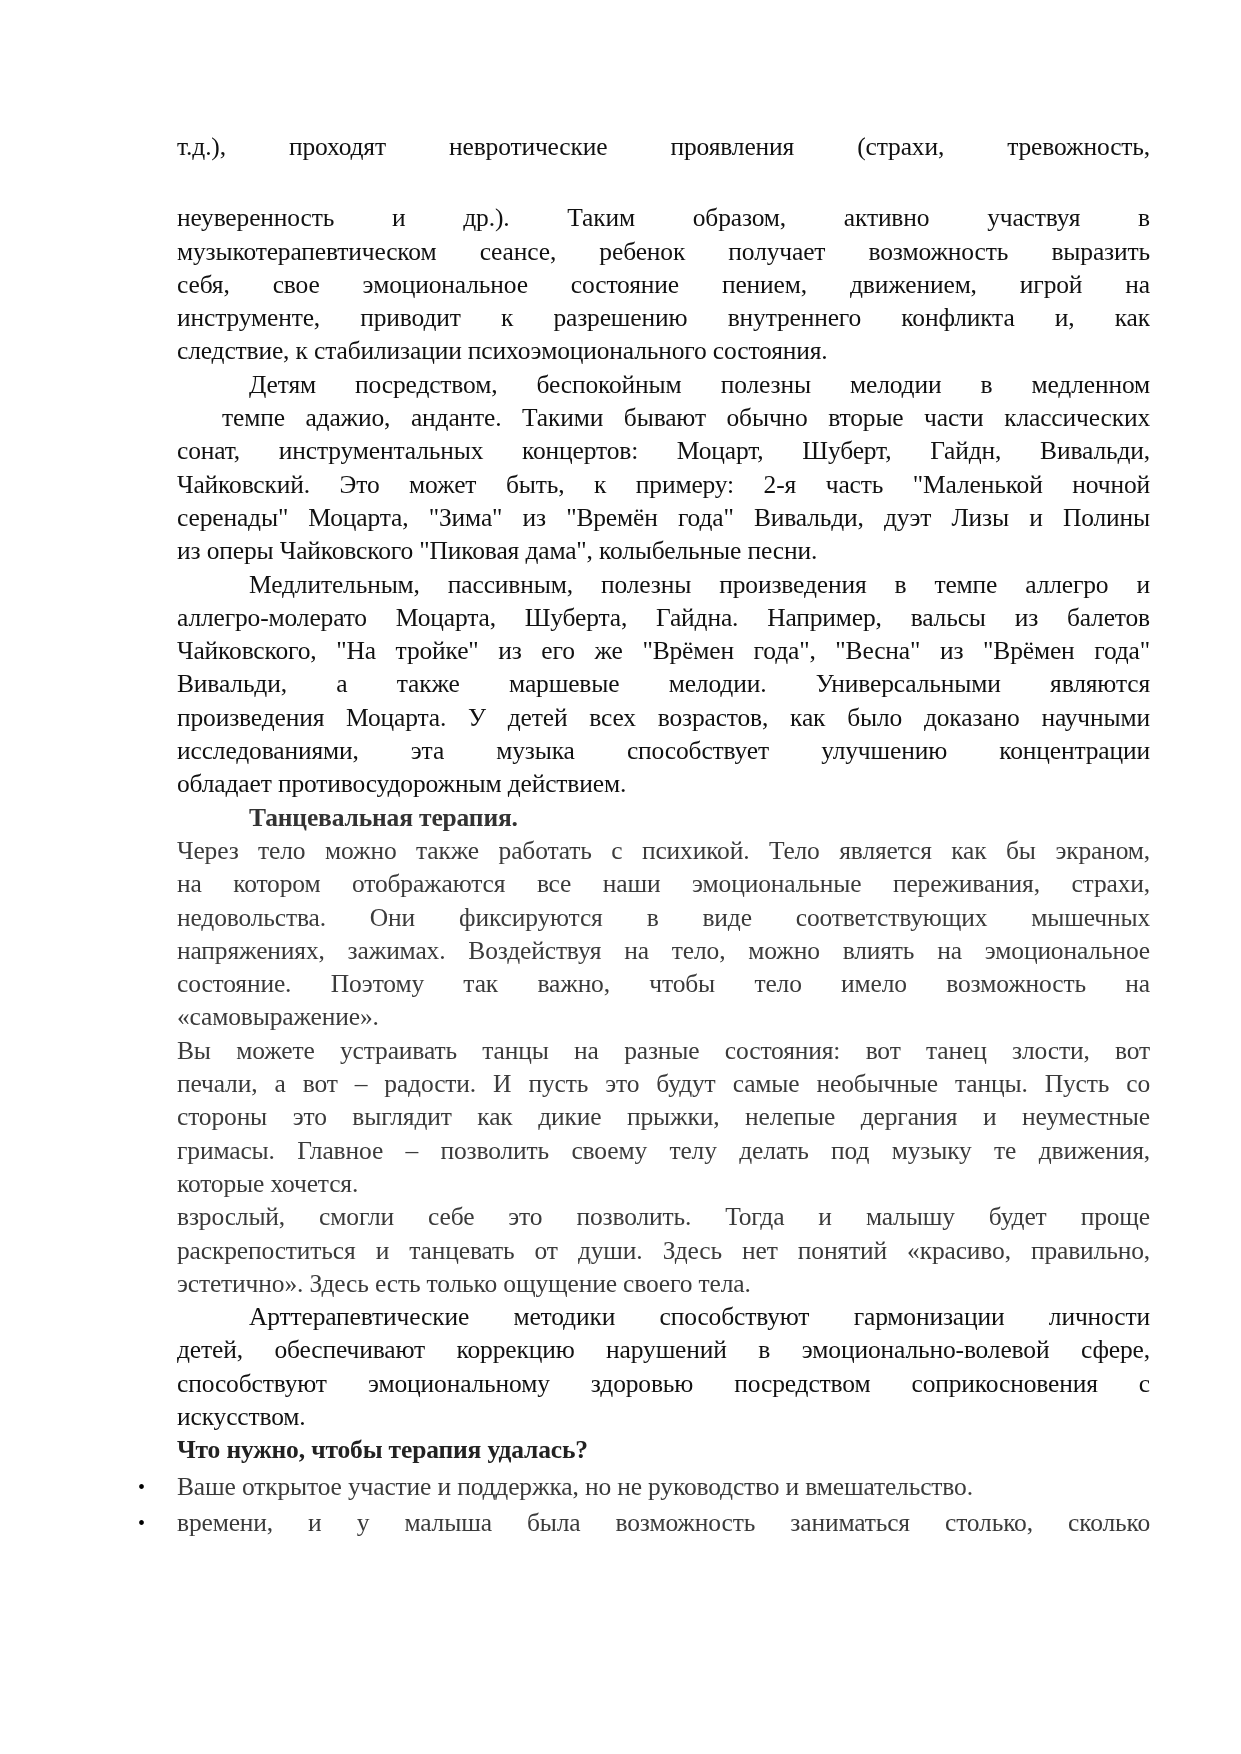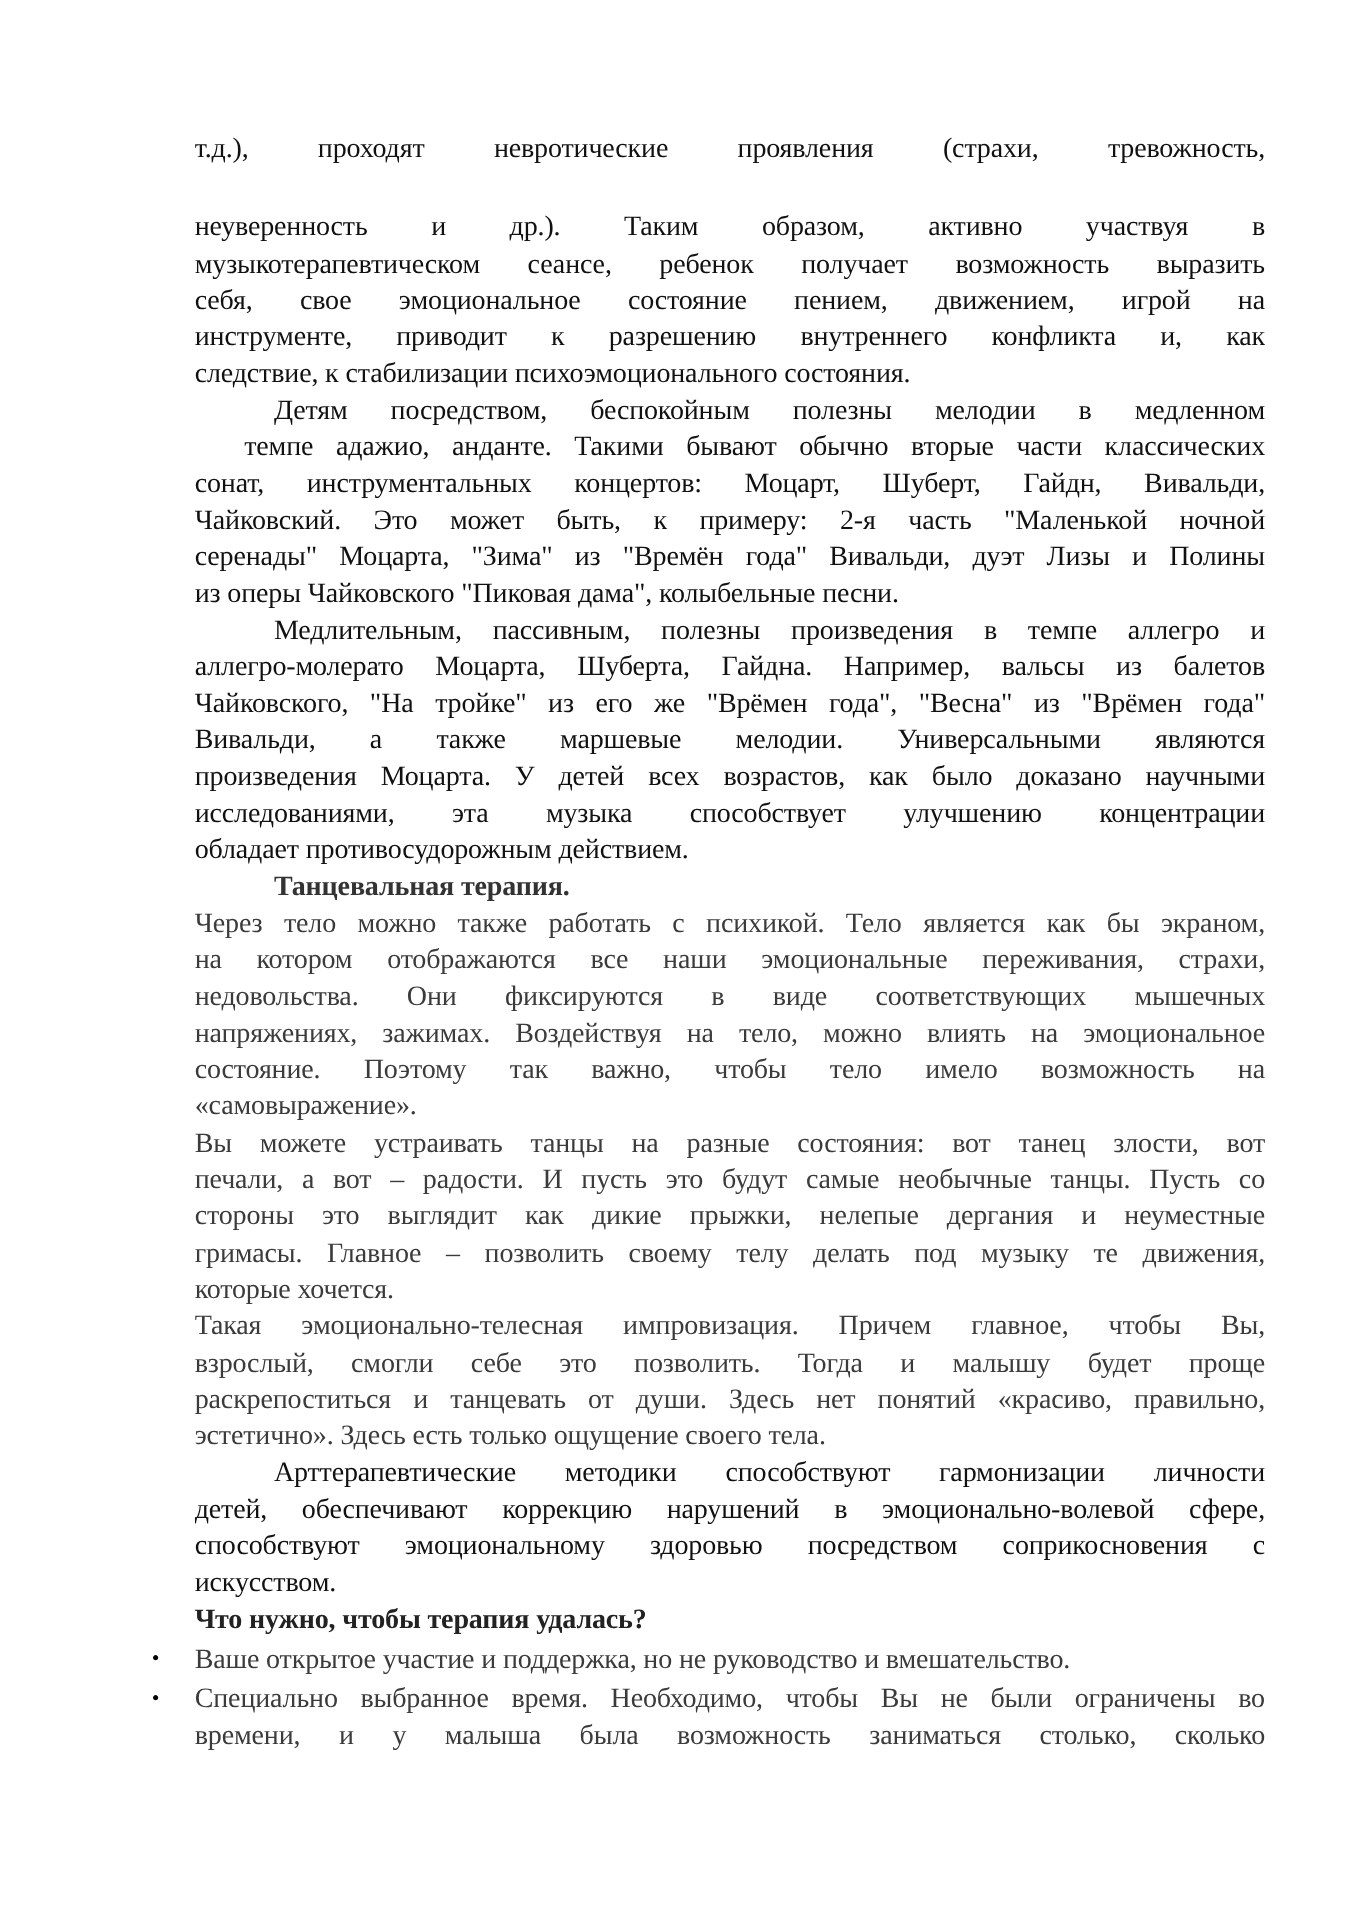--- a/index.html
+++ b/index.html
@@ -10,21 +10,21 @@
     body {
       width: 1241px;
       height: 1754px;
       position: relative;
       overflow: hidden;
       font-family: "Liberation Serif", "DejaVu Serif", serif;
     }
     .page {
       position: absolute;
       left: 177px;
-      top: 118px;
+      top: 130px;
       width: 973px;
     }
     .line {
       display: block;
       font-size: 25.5px;
       line-height: 33.3px;
       height: 33.3px;
       white-space: nowrap;
       text-align: justify;
       text-align-last: justify;
@@ -103,21 +103,20 @@
 
   <div class="gray">
     <span class="line" style="white-space: normal; overflow: hidden;">Вы можете устраивать танцы на разные состояния: вот танец злости, вот</span>
     <span class="line" style="white-space: normal; overflow: hidden;">печали, а вот – радости. И пусть это будут самые необычные танцы. Пусть со</span>
     <span class="line" style="white-space: normal; overflow: hidden;">стороны это выглядит как дикие прыжки, нелепые дергания и неуместные</span>
     <span class="line" style="white-space: normal; overflow: hidden;">гримасы. Главное – позволить своему телу делать под музыку те движения,</span>
     <span class="line last" style="white-space: normal; overflow: hidden;">которые хочется.</span>
   </div>
 
   <div class="gray">
-    <span class="line" style="white-space: normal; overflow: hidden;">Такая эмоционально-телесная импровизация. Причем главное, чтобы Вы,</span>
     <span class="line" style="white-space: normal; overflow: hidden;">взрослый, смогли себе это позволить. Тогда и малышу будет проще</span>
     <span class="line" style="white-space: normal; overflow: hidden;">раскрепоститься и танцевать от души. Здесь нет понятий «красиво, правильно,</span>
     <span class="line last" style="white-space: normal; overflow: hidden;">эстетично». Здесь есть только ощущение своего тела.</span>
   </div>
 
   <div class="black">
     <span class="line indent" style="white-space: normal; overflow: hidden;">Арттерапевтические методики способствуют гармонизации личности</span>
     <span class="line" style="white-space: normal; overflow: hidden;">детей, обеспечивают коррекцию нарушений в эмоционально-волевой сфере,</span>
     <span class="line" style="white-space: normal; overflow: hidden;">способствуют эмоциональному  здоровью посредством соприкосновения с</span>
     <span class="line last" style="white-space: normal; overflow: hidden;">искусством.</span>
@@ -125,18 +124,17 @@
 
   <span class="line last heading dark" style="white-space: normal; overflow: hidden;">Что нужно, чтобы терапия удалась?</span>
 
   <div class="gray">
     <div class="bullet-item list-gap">
       <span class="bullet">•</span>
       <span class="line last" style="white-space: normal; overflow: hidden;">Ваше открытое участие и поддержка, но не руководство и вмешательство.</span>
     </div>
     <div class="bullet-item list-gap">
       <span class="bullet">•</span>
-      <span class="line" style="white-space: normal; overflow: hidden;">Специально выбранное время. Необходимо, чтобы Вы не были ограничены во</span>
       <span class="line" style="white-space: normal; overflow: hidden;">времени, и у малыша была возможность заниматься столько, сколько</span>
     </div>
   </div>
 
 </div>
 
 </body></html>

